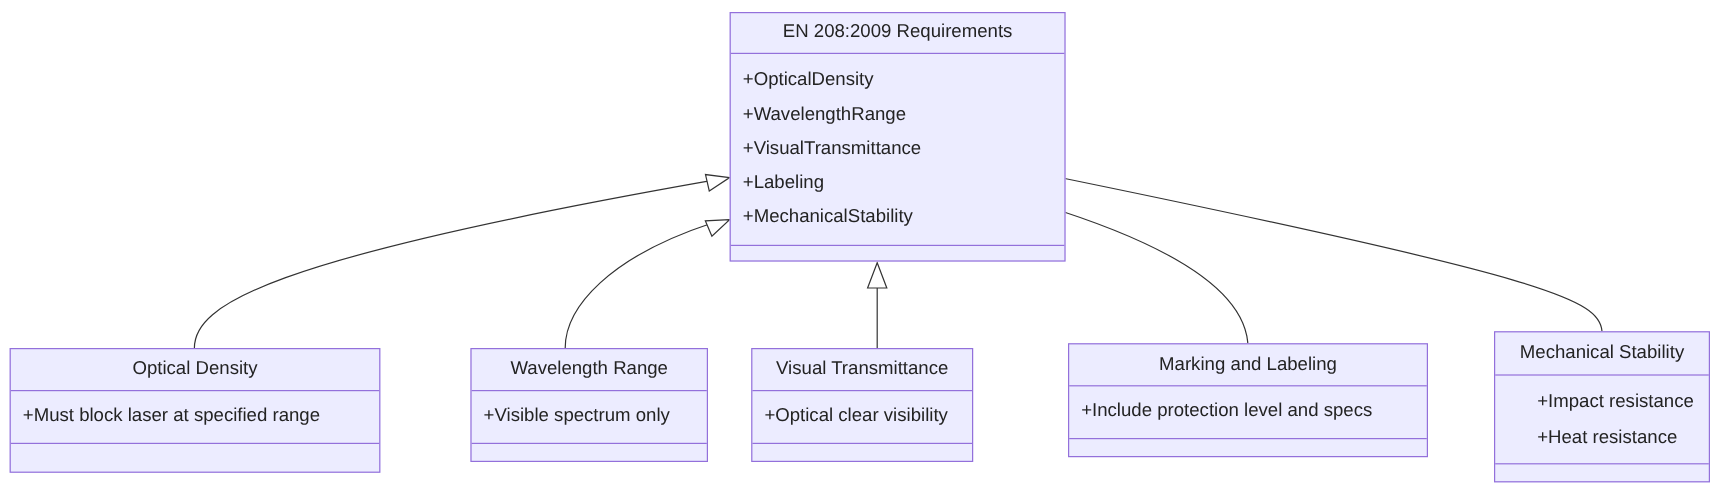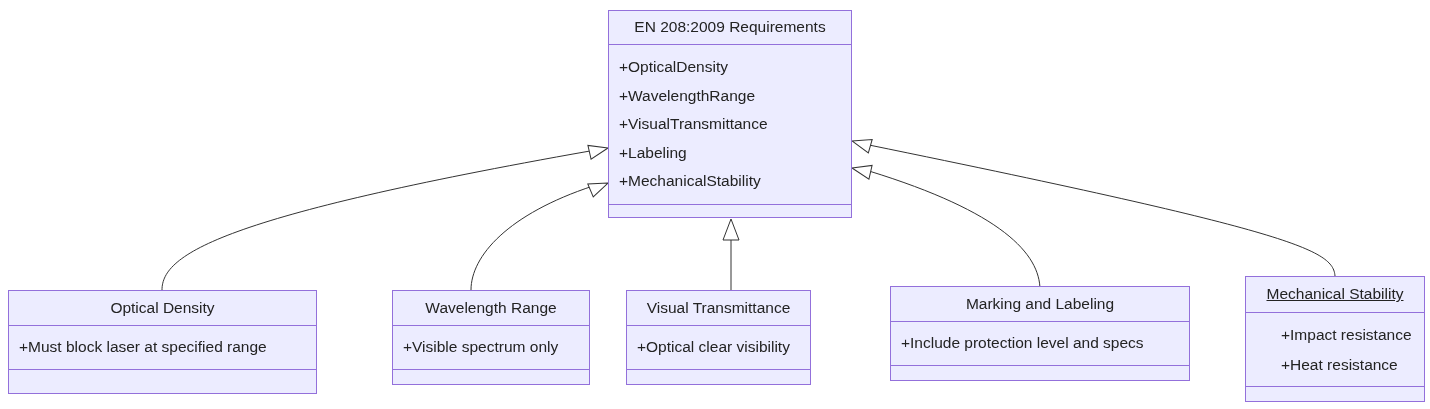--- a/index.html
+++ b/index.html
@@ -52,33 +52,33 @@
     flex-direction: column;
     justify-content: center;
   }
   .uml-attr {
     white-space: nowrap;
   }
   .uml-empty {
     flex: 1 1 auto;
   }
   
-  .box-parent   { left: 608px;  top: 10px;  width: 244px; height: 208px; }
+  .box-parent   { left: 608px;  top: 10px;  width: 280px; height: 208px; }
   .box-parent .uml-title { height: 33px; }
   .box-parent .uml-attrs { height: 161px; }
   .box-parent .uml-attr  { line-height: 28.4px; }
   
   .box-od { left: 8px;    top: 290px; width: 309px; height: 104px; }
   .box-wr { left: 392px;  top: 290px; width: 198px; height: 95px; }
   .box-vt { left: 626px;  top: 290px; width: 185px; height: 95px; }
   .box-ml { left: 890px;  top: 286px; width: 300px; height: 95px; }
   .box-ms { left: 1245px; top: 276px; width: 180px; height: 126px; }
   .box-od .uml-title, .box-wr .uml-title, .box-vt .uml-title, .box-ml .uml-title { height: 34px; }
   .box-od .uml-attrs, .box-wr .uml-attrs, .box-vt .uml-attrs, .box-ml .uml-attrs { height: 45px; }
-  .box-ms .uml-title { height: 35px; text-decoration: underline; }
+  .box-ms .uml-title { height: 35px; }
   .box-ms .uml-attrs { height: 75px; padding-left: 35px; }
   .box-ms .uml-attr  { line-height: 30px; }
   .edge-line {
     fill: none;
     stroke: var(--line, #333333);
     stroke-width: 1;
   }
   .edge-head {
     fill: #ffffff;
     stroke: var(--line, #333333);

